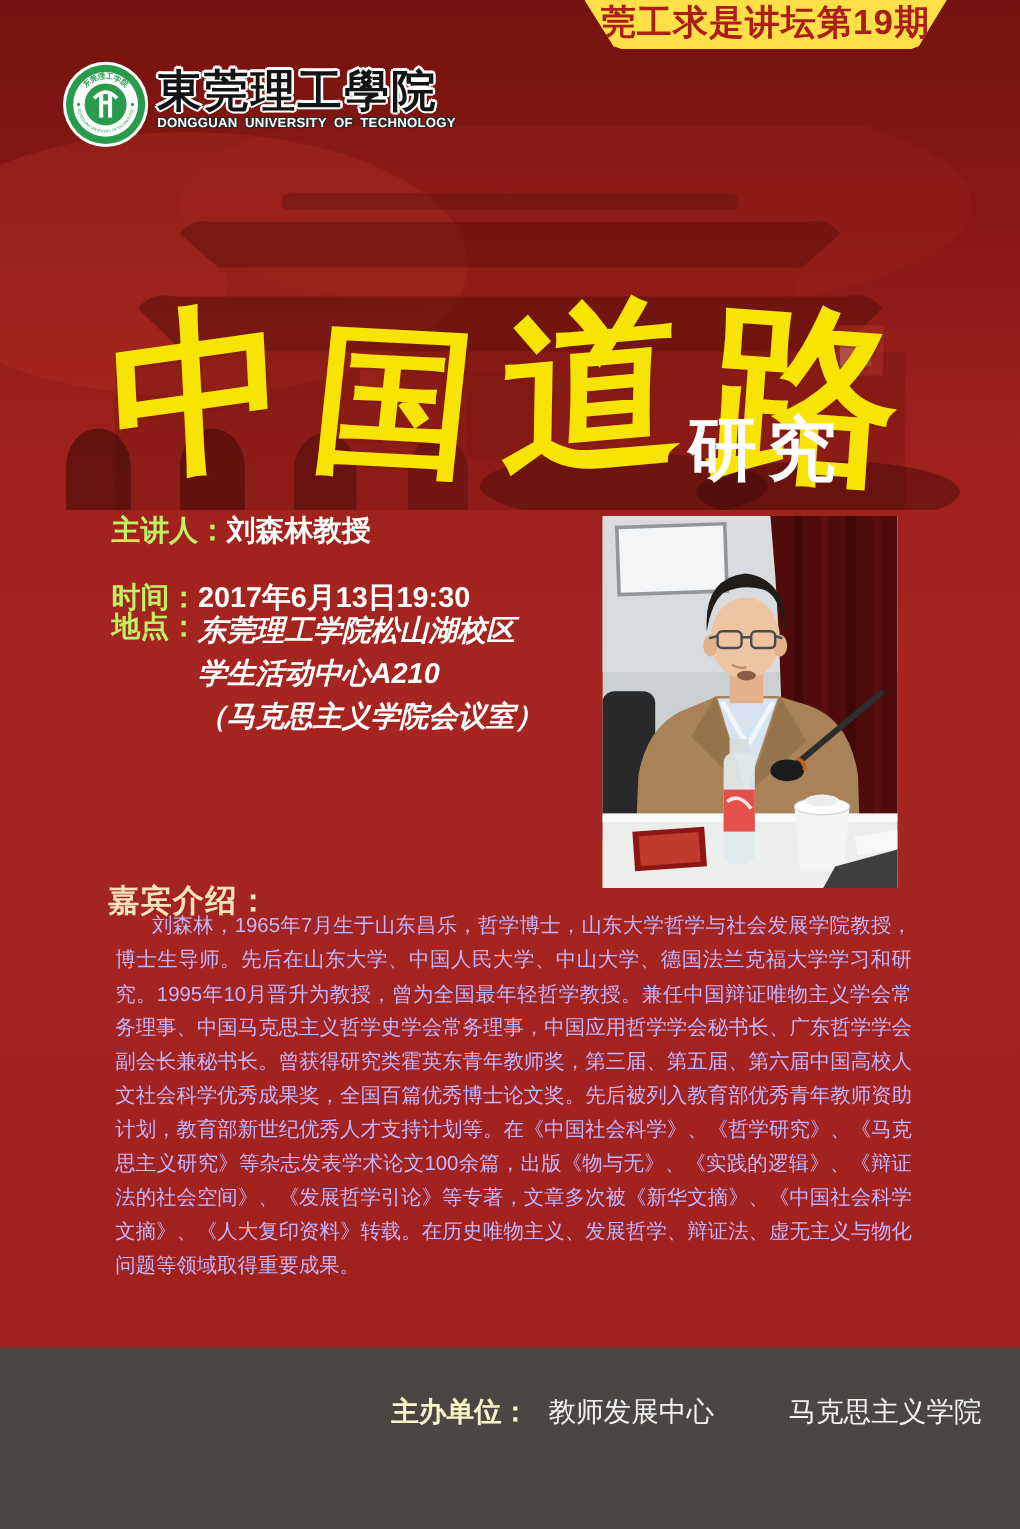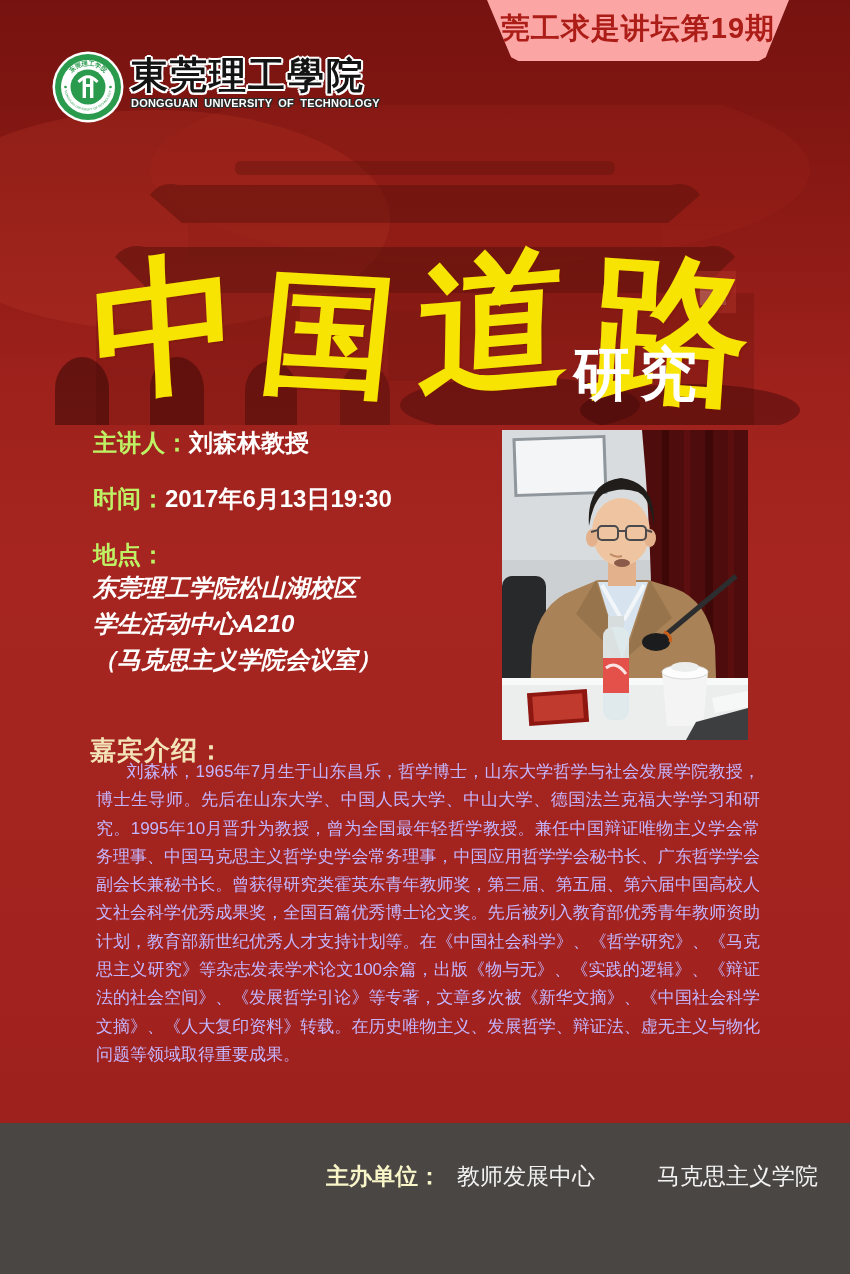--- a/index.html
+++ b/index.html
@@ -11,22 +11,22 @@
   
   .bg{
     position:absolute;inset:0;z-index:0;
     background:linear-gradient(180deg,
       #761310 0%, #7e1511 7%, #8c1a15 17%, #9e211c 30%,
       #a62521 44%, #a42420 60%, #a1221e 78%, #9d201c 92%, #9b1f1b 100%);
   }
   .tiananmen{position:absolute;left:0;top:105px;z-index:1;}
   
   .badge{
-    position:absolute;left:487px;top:0;width:302px;height:61px;z-index:5;
-    background:#fca5a5;
+    position:absolute;left:487px;top:0;width:302px;height:41px;z-index:5;
+    background:#fde047;
     clip-path:polygon(0 0,100% 0,93.4% 80%,92.3% 94%,90% 100%,10.4% 100%,8% 94%,6.8% 80%);
     display:flex;align-items:center;justify-content:center;
   }
   .badge span{
     font-size:29px;font-weight:bold;color:#ab1d16;letter-spacing:1px;
     padding-bottom:4px;
   }
   
   .logo{position:absolute;left:52px;top:51px;z-index:5;display:flex;align-items:flex-start;}
   .logo-text{margin-left:7px;padding-top:4px;}
@@ -54,21 +54,21 @@
   .cal.c4{font-size:158px;transform:rotate(4deg) translateY(4px);}
   .title-suffix{
     position:absolute;left:573px;top:336px;z-index:5;
     font-size:58px;font-weight:800;color:#ffffff;letter-spacing:8px;white-space:nowrap;
   }
   
   .detail-row{position:absolute;left:93px;z-index:4;display:flex;align-items:flex-start;
     font-size:24px;font-weight:bold;line-height:30px;white-space:nowrap;}
   .row-speaker{top:428px;}
   .row-time{top:484px;}
-  .row-location{top:540px;flex-direction:column;}
+  .row-location{top:508px;}
   .d-label{color:#bef264;}
   .d-value{color:#ffffff;}
   .loc-lines span{display:block;line-height:36px;font-style:italic;}
   
   .photo{position:absolute;left:502px;top:430px;z-index:4;}
   
   .guest-heading{
     position:absolute;left:90px;top:709px;z-index:4;
     font-size:26px;font-weight:bold;color:#f4e4ba;letter-spacing:1px;margin-top:24px;
   }

